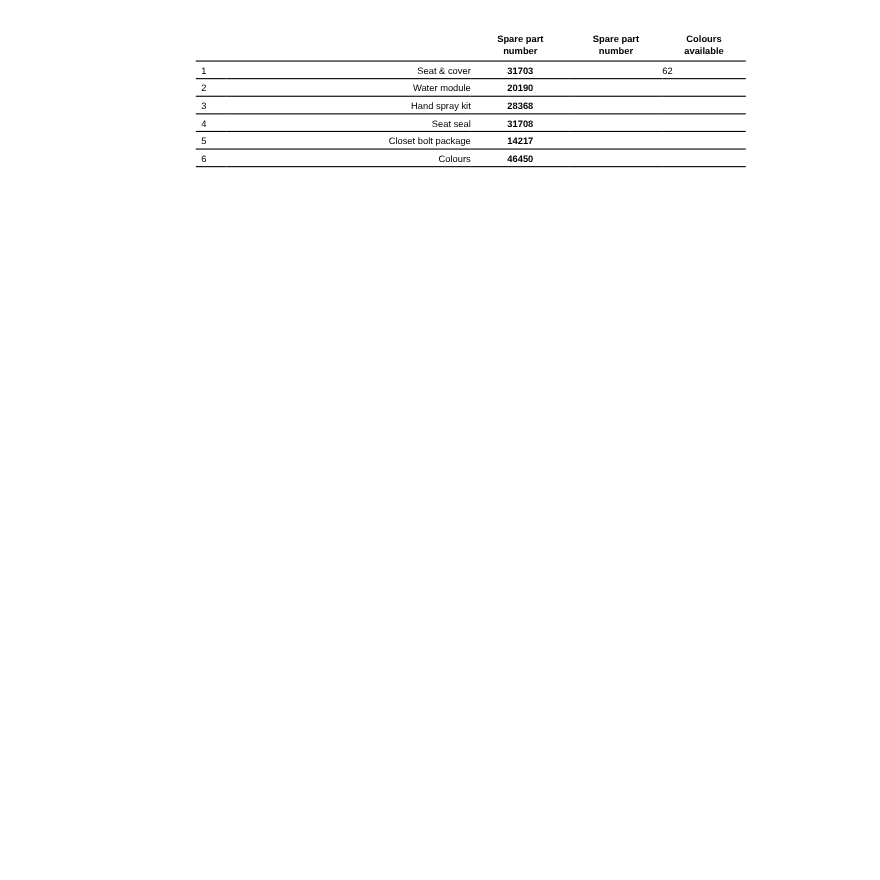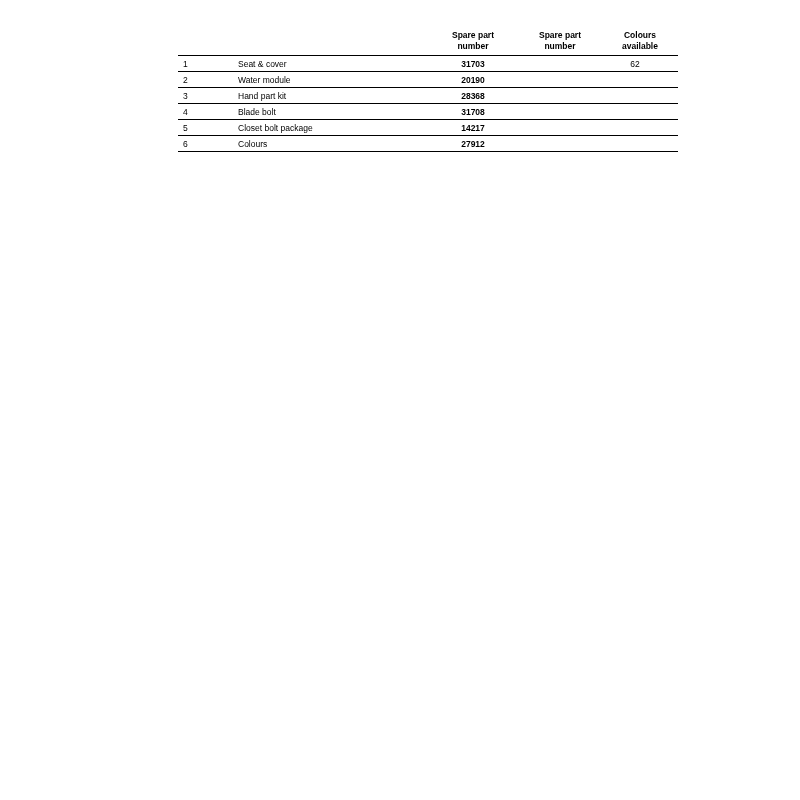--- a/index.html
+++ b/index.html
@@ -56,32 +56,32 @@
     border-top: 0.7px solid #000000;
     border-bottom: 0.7px solid #000000;
     vertical-align: middle;
     height: 10px;
   }
   table.parts tbody tr td.num {
     text-align: left;
     padding-left: 5px;
   }
   table.parts tbody tr td.desc {
-    text-align: left;
+    text-align: right;
     padding-left: 32px;
   }
   table.parts tbody tr td.sp1 {
     text-align: center;
     font-weight: bold;
   }
   table.parts tbody tr td.sp2 {
     text-align: center;
   }
   table.parts tbody tr td.colr {
-    text-align: center;
+    text-align: left;
     padding-right: 10px;
   }
   
   table.parts tbody tr + tr td {
     border-top: none;
   }
   .hdr-line2 { display: block; }
 </style>
 </head>
 <body>
@@ -124,42 +124,42 @@
       </tr>
       <tr>
         <td class="num">2</td>
         <td class="desc">Water module</td>
         <td class="sp1">20190</td>
         <td class="sp2"></td>
         <td class="colr"></td>
       </tr>
       <tr>
         <td class="num">3</td>
-        <td class="desc">Hand part kit</td>
+        <td class="desc">Hand spray kit</td>
         <td class="sp1">28368</td>
         <td class="sp2"></td>
         <td class="colr"></td>
       </tr>
       <tr>
         <td class="num">4</td>
-        <td class="desc">Blade bolt</td>
+        <td class="desc">Seat seal</td>
         <td class="sp1">31708</td>
         <td class="sp2"></td>
         <td class="colr"></td>
       </tr>
       <tr>
         <td class="num">5</td>
         <td class="desc">Closet bolt package</td>
         <td class="sp1">14217</td>
         <td class="sp2"></td>
         <td class="colr"></td>
       </tr>
       <tr>
         <td class="num">6</td>
         <td class="desc">Colours</td>
-        <td class="sp1">27912</td>
+        <td class="sp1">46450</td>
         <td class="sp2"></td>
         <td class="colr"></td>
       </tr>
     </tbody>
   </table>
 
 </div>
 
 </body></html>

